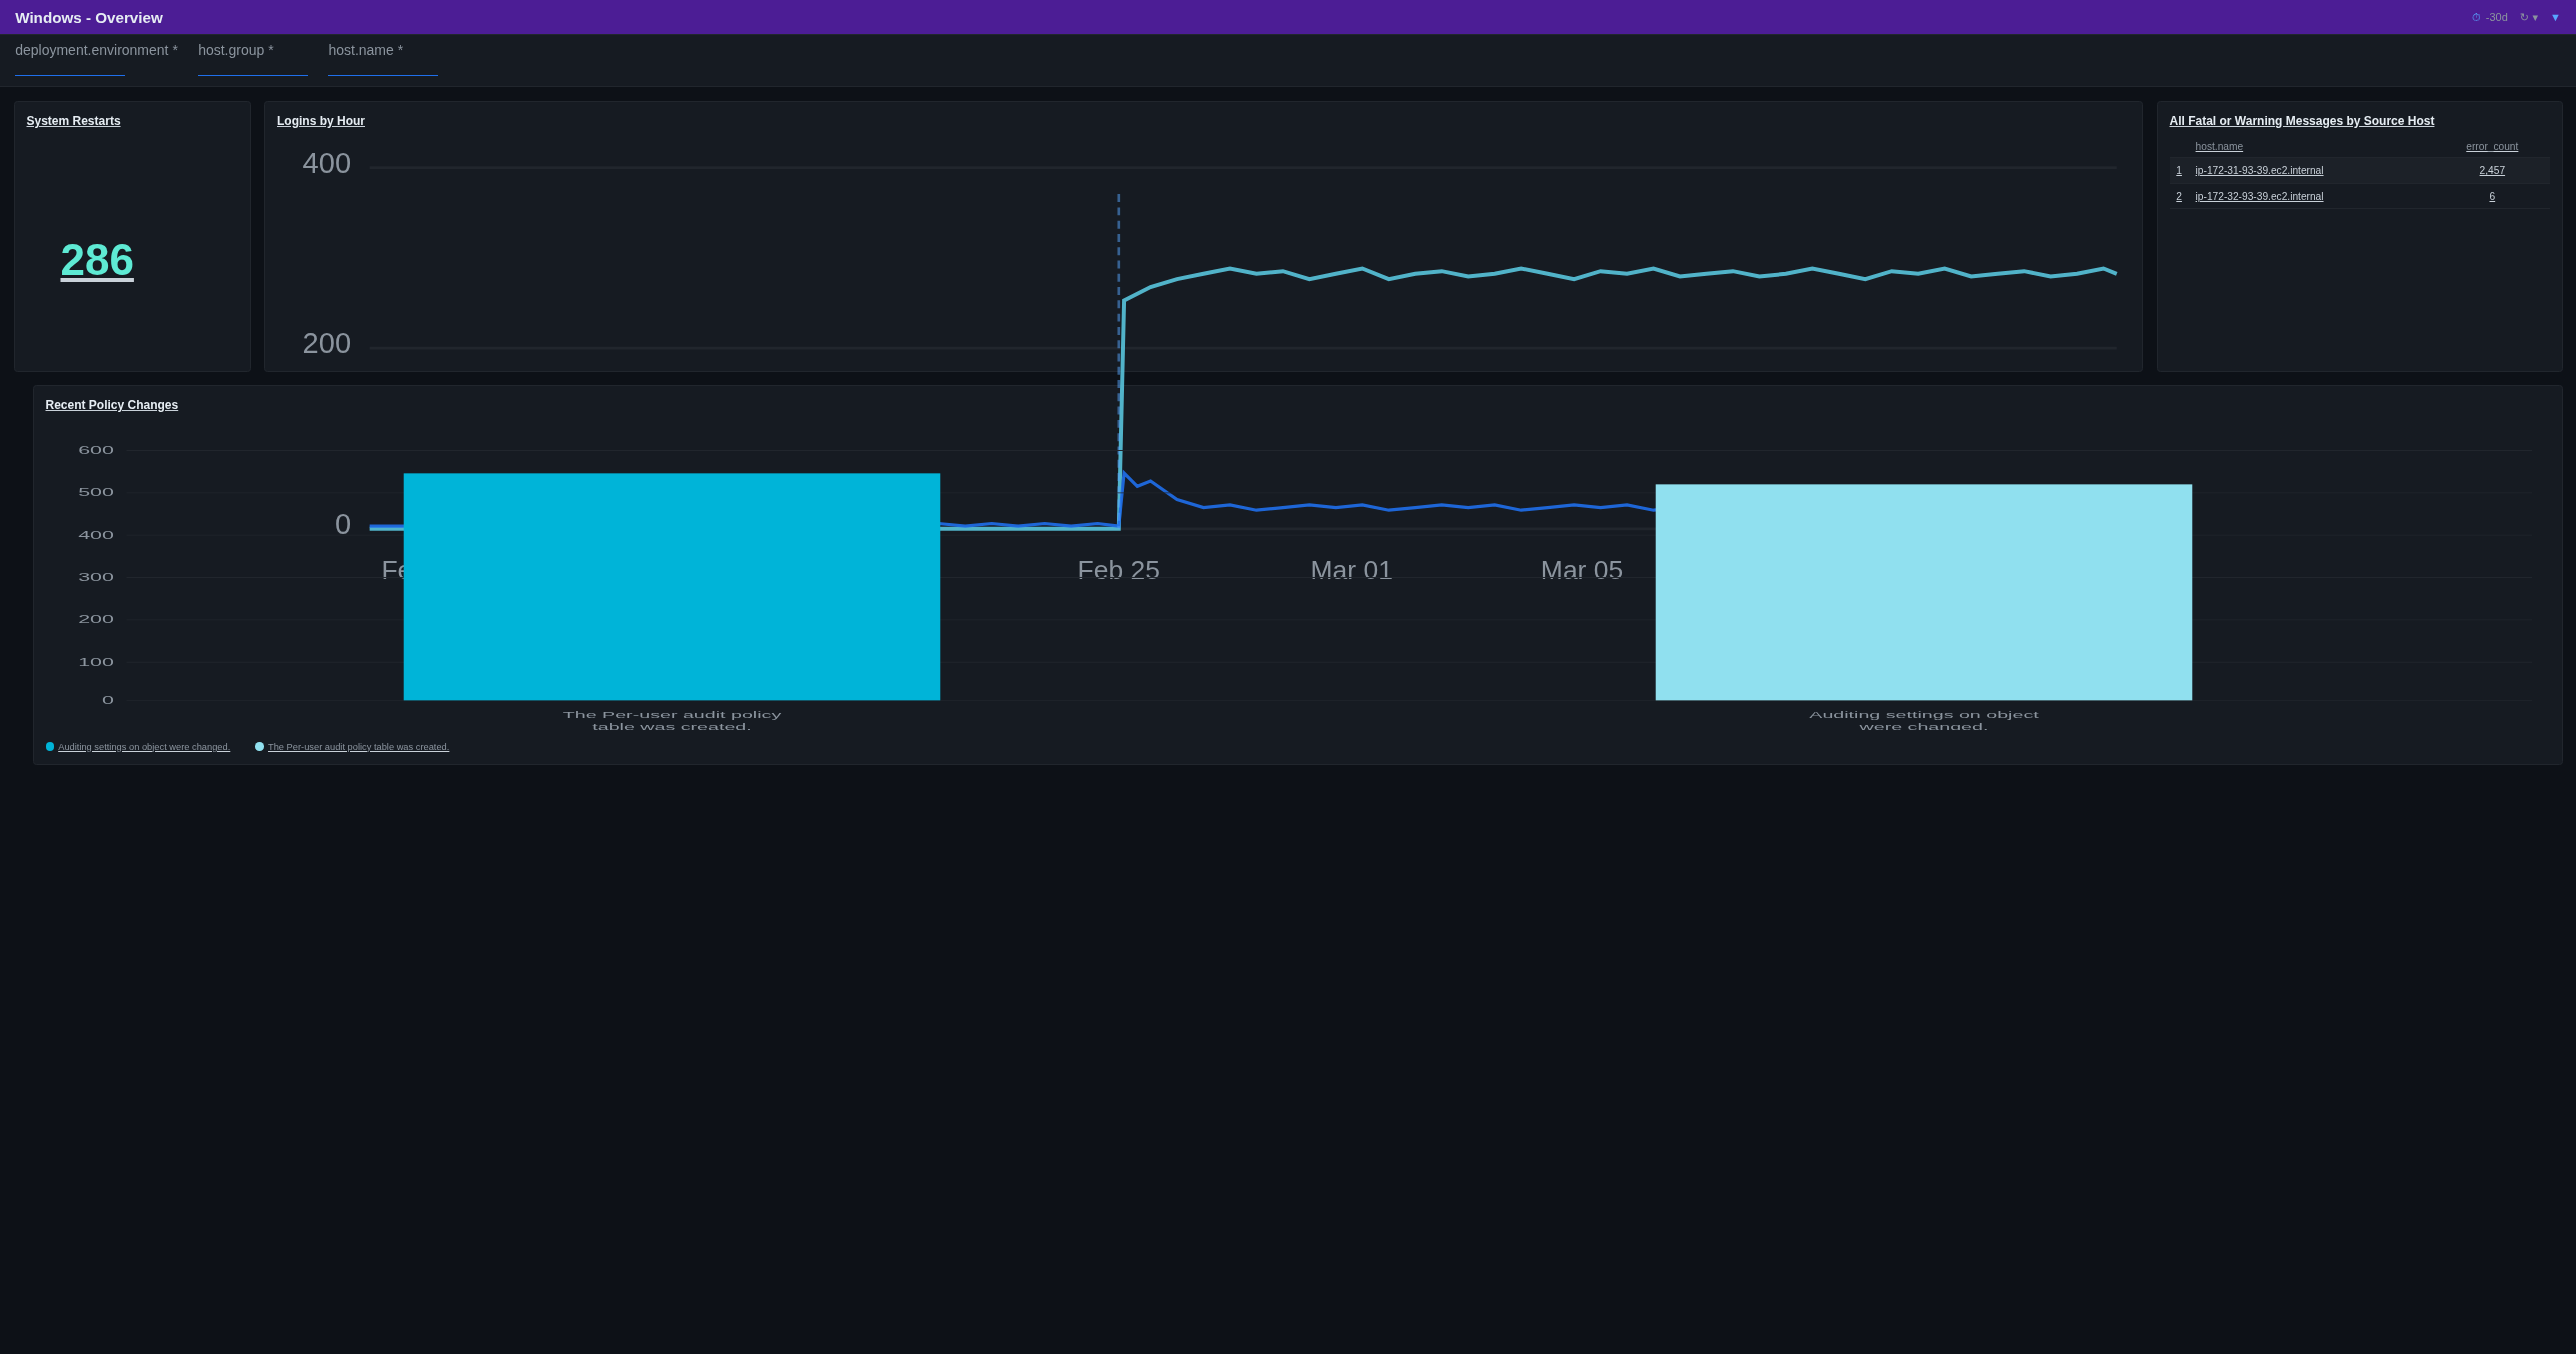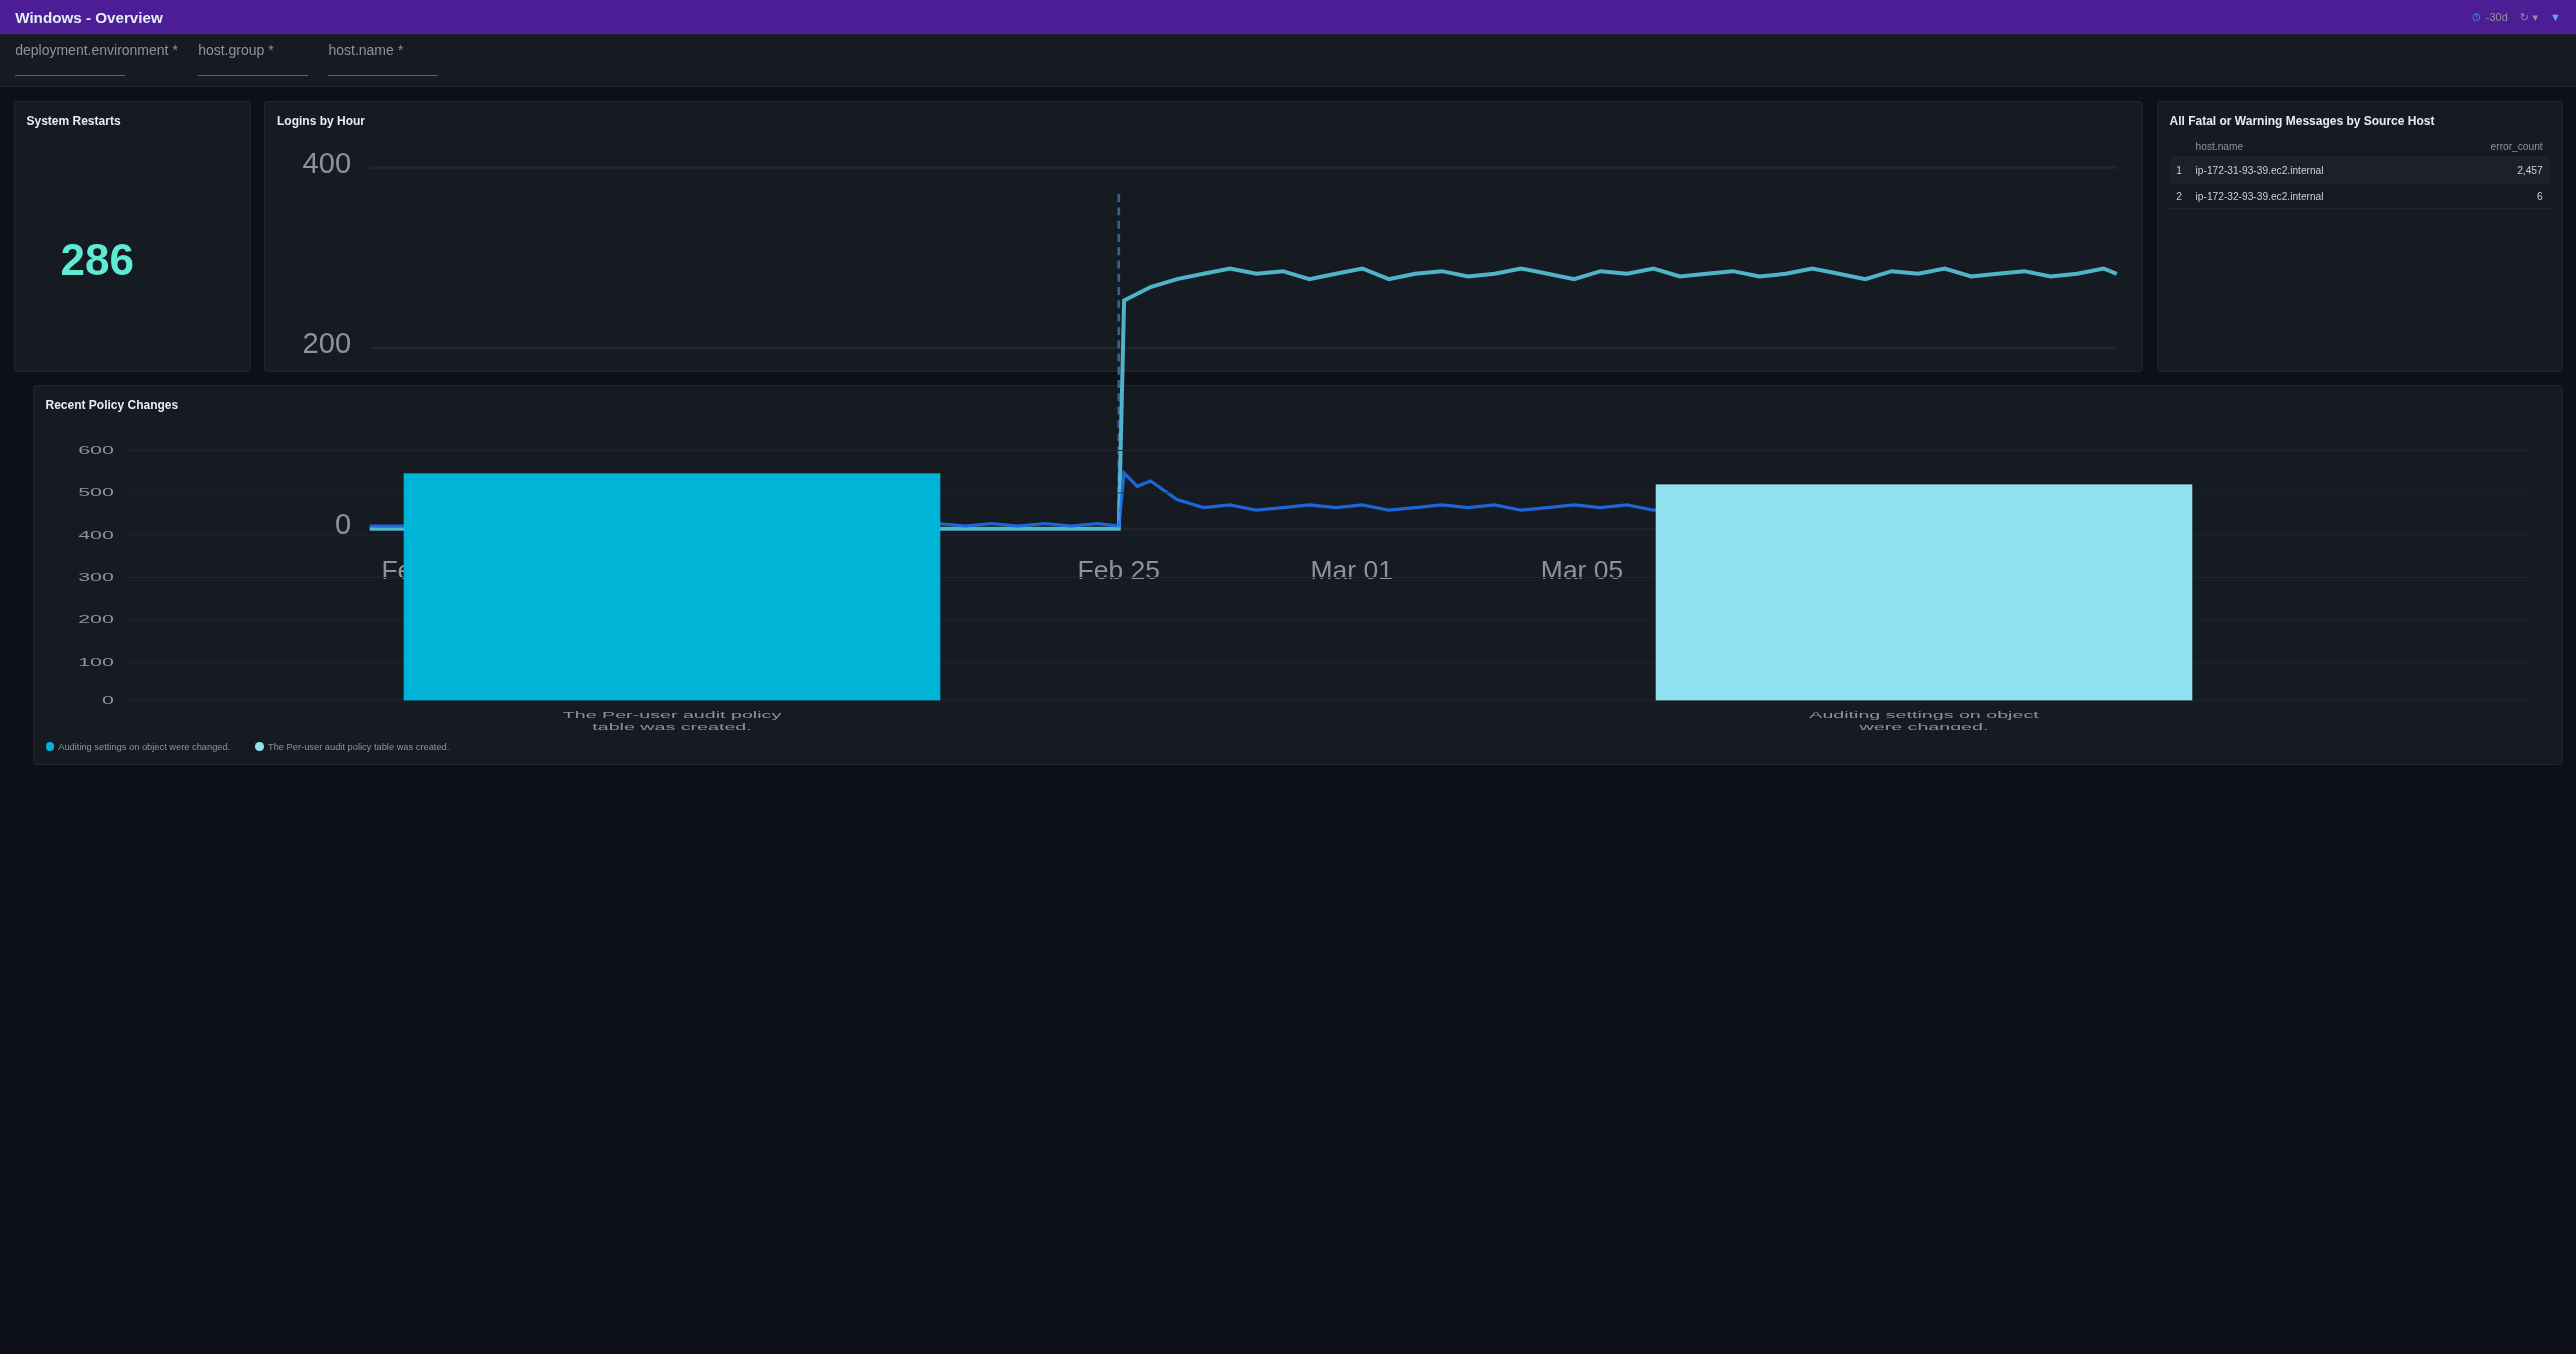--- a/index.html
+++ b/index.html
@@ -96,20 +96,21 @@
     }
 
     
     .panel {
       background: #161b22;
       border: 0.8px solid #21262d;
       border-radius: 3.4px;
       padding: 12px;
       display: flex;
       flex-direction: column;
+      text-decoration: underline;
     }
     .panel-title {
       font-size: 12px;
       font-weight: 600;
       color: #e6edf3;
       margin-bottom: 8.5px;
     }
 
     
     .system-restarts-panel {
@@ -170,21 +171,21 @@
     }
     .fatal-table th {
       text-align: left;
       padding: 5.1px 6.8px;
       color: #8b949e;
       font-weight: 500;
       border-bottom: 0.8px solid #21262d;
     }
     .fatal-table th.right,
     .fatal-table td.right {
-      text-align: right;
+      text-align: center;
     }
     .fatal-table td {
       padding: 6.8px 6.8px;
       color: #c9d1d9;
       border-bottom: 0.8px solid #21262d;
     }
     .fatal-table tr:nth-child(odd) td {
       background: #1c2128;
     }
     .row-num {

